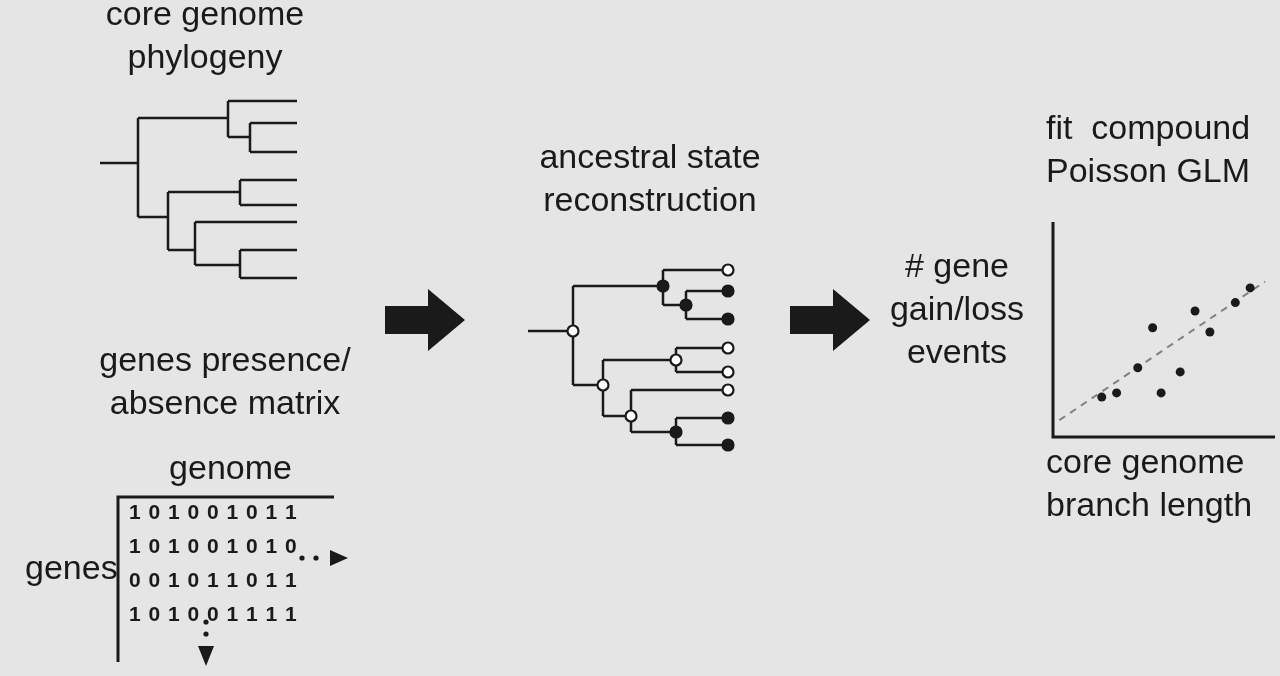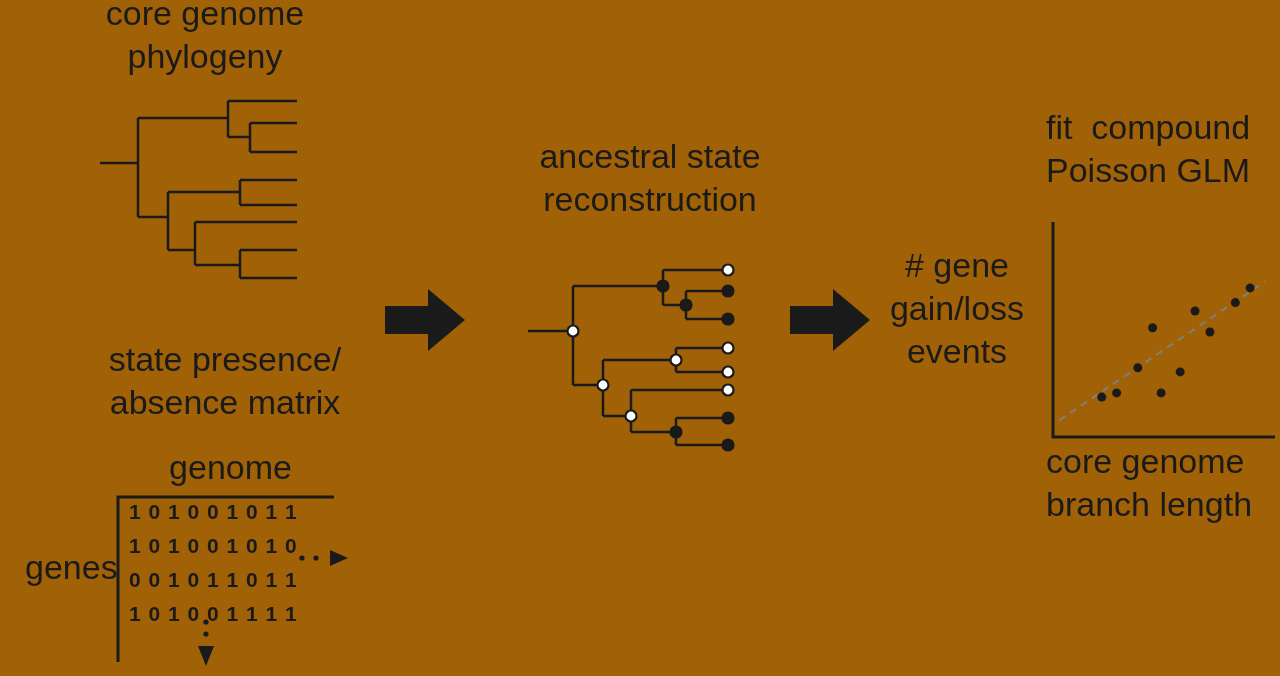--- a/index.html
+++ b/index.html
@@ -2,21 +2,21 @@
 <html><head>
 <meta charset="utf-8">
 <style>
   * { margin: 0; padding: 0; box-sizing: border-box; }
   html, body { background: #ffffff; }
   body { font-family: "Liberation Sans", sans-serif; }
   .canvas {
     position: relative;
     width: 1280px;
     height: 676px;
-    background: #a16207;
+    background: #e5e5e5;
     overflow: hidden;
     color: #1a1a1a;
   }
   .label {
     position: absolute;
     font-size: 34px;
     line-height: 1.26;
     color: #1a1a1a;
     white-space: pre-wrap;
   }
@@ -52,21 +52,21 @@
   <div class="label center" style="left:40px; top:-8px; width:330px;">core genome
 phylogeny</div>
 
   <svg class="abs" style="left:90px; top:90px;" width="210" height="200" viewBox="0 0 210 200">
     <path class="tree-path" d="M10 73 H48 M48 28 V127 M48 28 H138 M138 11 V47 M138 11 H207 M138 47 H160
          M160 33 V62 M160 33 H207 M160 62 H207 M48 127 H78 M78 102 V160 M78 102 H150
          M150 90 V115 M150 90 H207 M150 115 H207 M78 160 H105 M105 132 V175
          M105 132 H207 M105 175 H150 M150 160 V188 M150 160 H207 M150 188 H207"></path>
   </svg>
 
-  <div class="label center" style="left:60px; top:338px; width:330px;">state presence/
+  <div class="label center" style="left:60px; top:338px; width:330px;">genes presence/
 absence matrix</div>
 
   <div class="label center" style="left:128px; top:446px; width:205px;">genome</div>
 
   <div class="label right" style="left:0px; top:546px; width:104px;">genes</div>
 
   <svg class="abs" style="left:112px; top:490px;" width="228" height="180" viewBox="0 0 228 180">
     <path class="axis-path" d="M222 7 H6 V172"></path>
   </svg>
 

